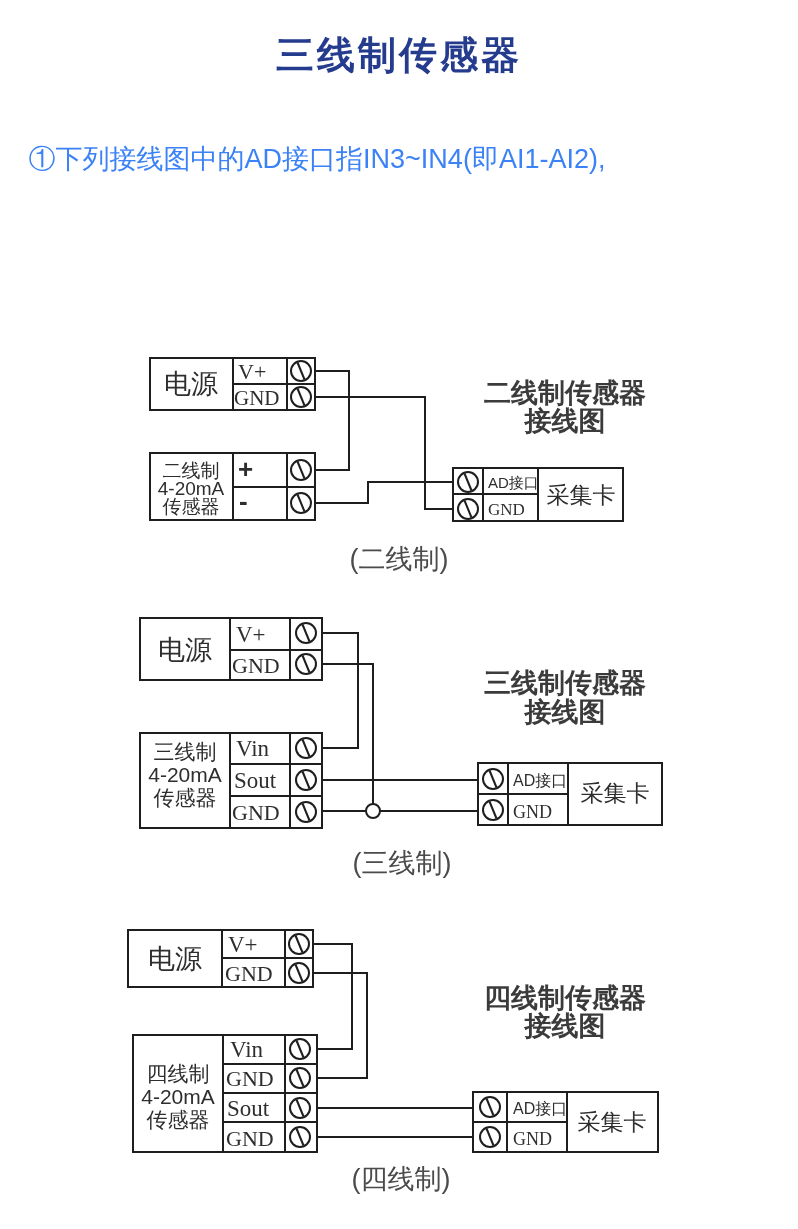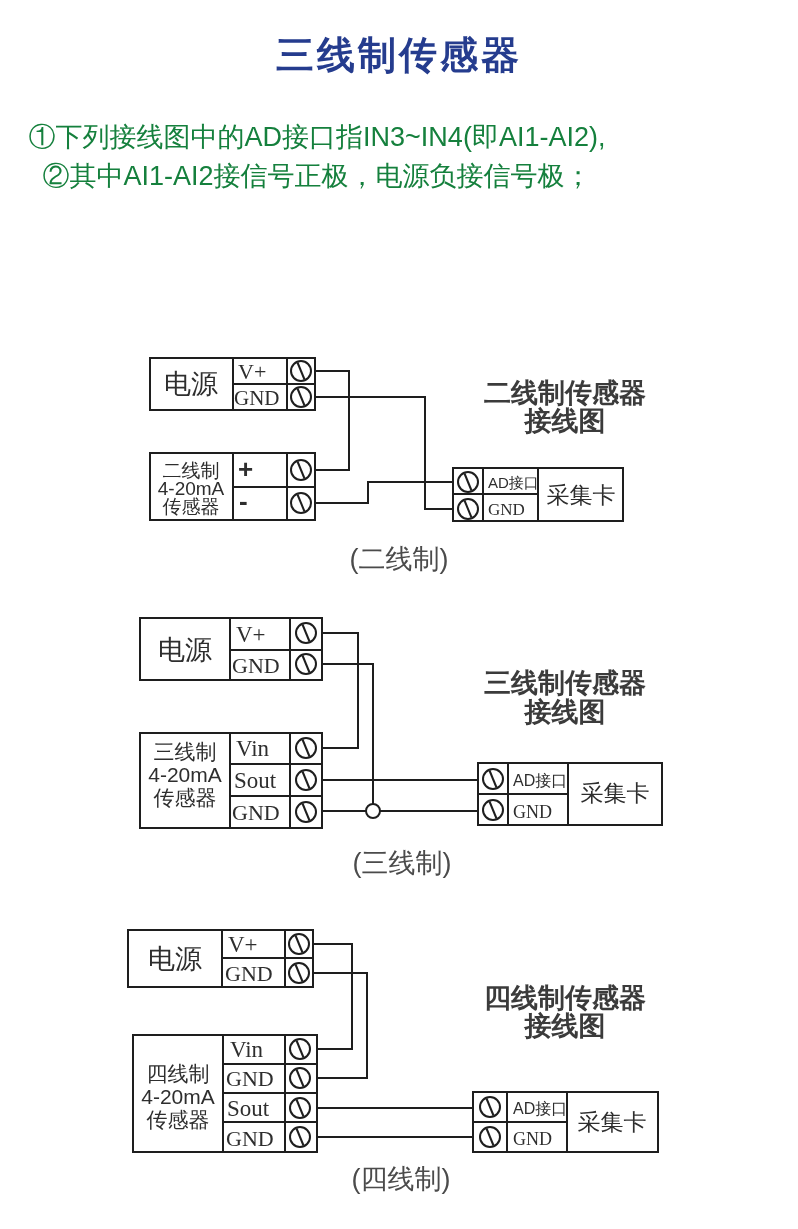--- a/index.html
+++ b/index.html
@@ -6,22 +6,22 @@
   .page {
     position:relative; width:798px; height:1229px; background:#ffffff;
     font-family:"Liberation Sans", sans-serif; overflow:hidden;
   }
   .page-title {
     position:absolute; top:30px; left:0; width:798px; margin:0;
     text-align:center; font-size:38px; font-weight:bold; letter-spacing:3px;
     color:#253c8e;
   }
   .notes {
-    position:absolute; top:118px; left:0; width:634px;
-    text-align:center; font-size:27px; line-height:39px; color:#15803d;
+    position:absolute; top:140px; left:0; width:634px;
+    text-align:center; font-size:27px; line-height:39px; color:#3b82f6;
   }
   svg.diagrams { position:absolute; top:0; left:0; }
   .blk   { fill:#ffffff; stroke:#1e1e1e; stroke-width:2; }
   .dv    { stroke:#1e1e1e; stroke-width:2; }
   .wire  { fill:none; stroke:#1e1e1e; stroke-width:2; }
   .scrc  { fill:#ffffff; stroke:#1e1e1e; stroke-width:2; }
   .scrl  { stroke:#1e1e1e; stroke-width:2; }
   text   { fill:#2e2e2e; font-family:"Liberation Sans", sans-serif; }
   .cjk27 { font-size:27px; }
   .cjk21 { font-size:21px; }
@@ -42,21 +42,20 @@
 </style>
 </head>
 <body>
 
 <div class="page">
 
   <h1 class="page-title">三线制传感器</h1>
 
   <div class="notes">
     <div>①下列接线图中的AD接口指IN3~IN4(即AI1-AI2),</div>
-    <div>②其中AI1-AI2接信号正极，电源负接信号极；</div>
   </div>
 
   <svg class="diagrams" width="798" height="1229" viewBox="0 0 798 1229">
     <defs>
       <g id="screw">
         <circle class="scrc" r="10"></circle>
         <line class="scrl" x1="-3.5" y1="-8.5" x2="3.5" y2="8.5"></line>
       </g>
     </defs>
 

